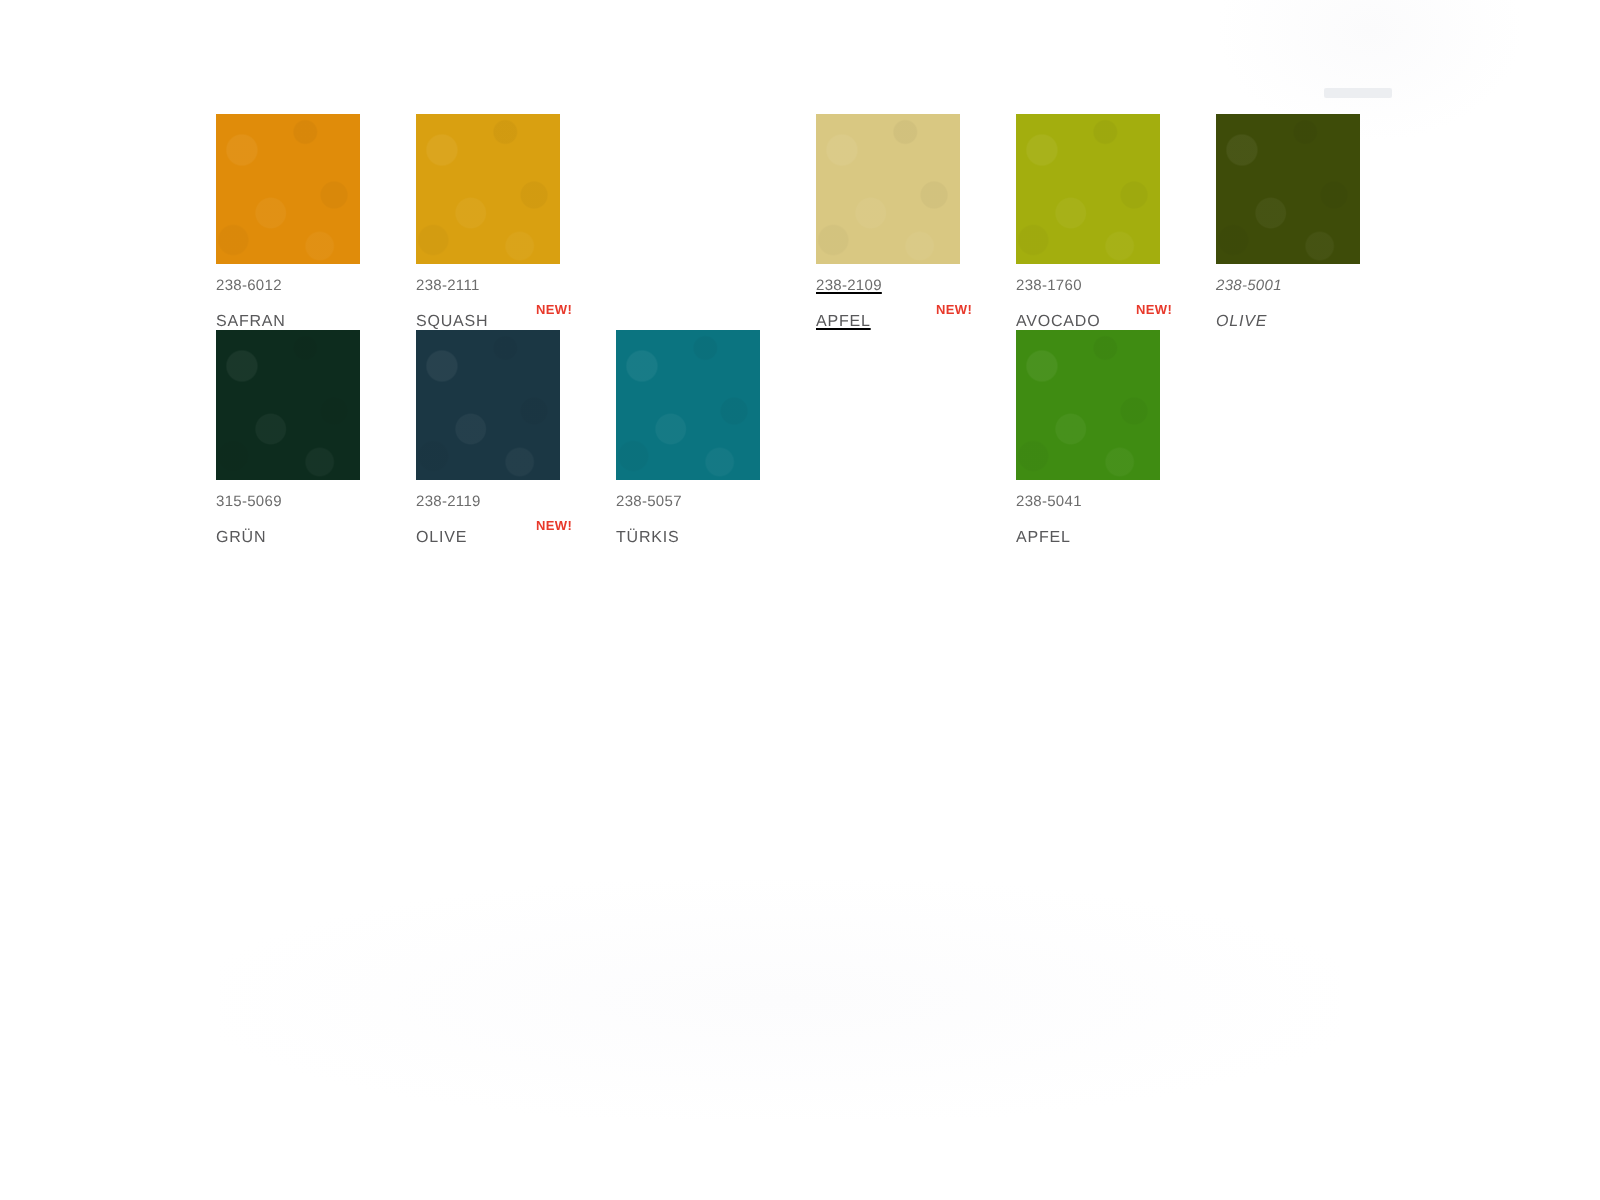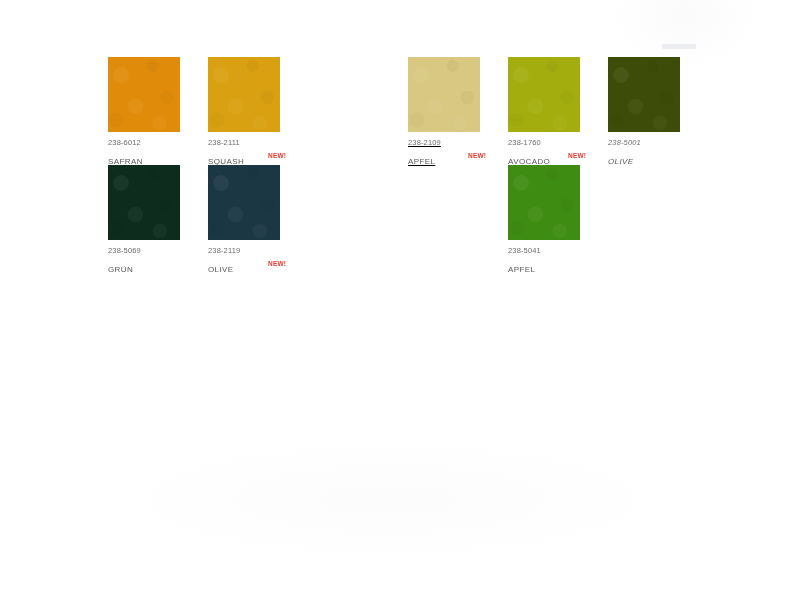--- a/index.html
+++ b/index.html
@@ -190,36 +190,44 @@
         <div class="swatch-nameline">
           <span class="swatch-name">OLIVE</span>
           
         </div>
       </div>
     </div>
 
     <div class="swatch-row">
       <div class="swatch-cell c0">
         <div class="swatch-chip" style="background-color: rgb(13, 44, 30);"></div>
-        <div class="swatch-code">238-5069</div>
+        <div class="swatch-code">315-5069</div>
         <div class="swatch-nameline">
           <span class="swatch-name">GRÜN</span>
           
         </div>
       </div>
 
       <div class="swatch-cell c1">
         <div class="swatch-chip" style="background-color: rgb(27, 55, 68);"></div>
         <div class="swatch-code">238-2119</div>
         <div class="swatch-nameline">
           <span class="swatch-name">OLIVE</span>
           <span class="new-badge">NEW!</span>
         </div>
       </div>
 
+      <div class="swatch-cell c2">
+        <div class="swatch-chip" style="background-color: rgb(11, 116, 128);"></div>
+        <div class="swatch-code">238-5057</div>
+        <div class="swatch-nameline">
+          <span class="swatch-name">TÜRKIS</span>
+          
+        </div>
+      </div>
 
 
       <div class="swatch-cell c4">
         <div class="swatch-chip" style="background-color: rgb(63, 140, 18);"></div>
         <div class="swatch-code">238-5041</div>
         <div class="swatch-nameline">
           <span class="swatch-name">APFEL</span>
           
         </div>
       </div>

